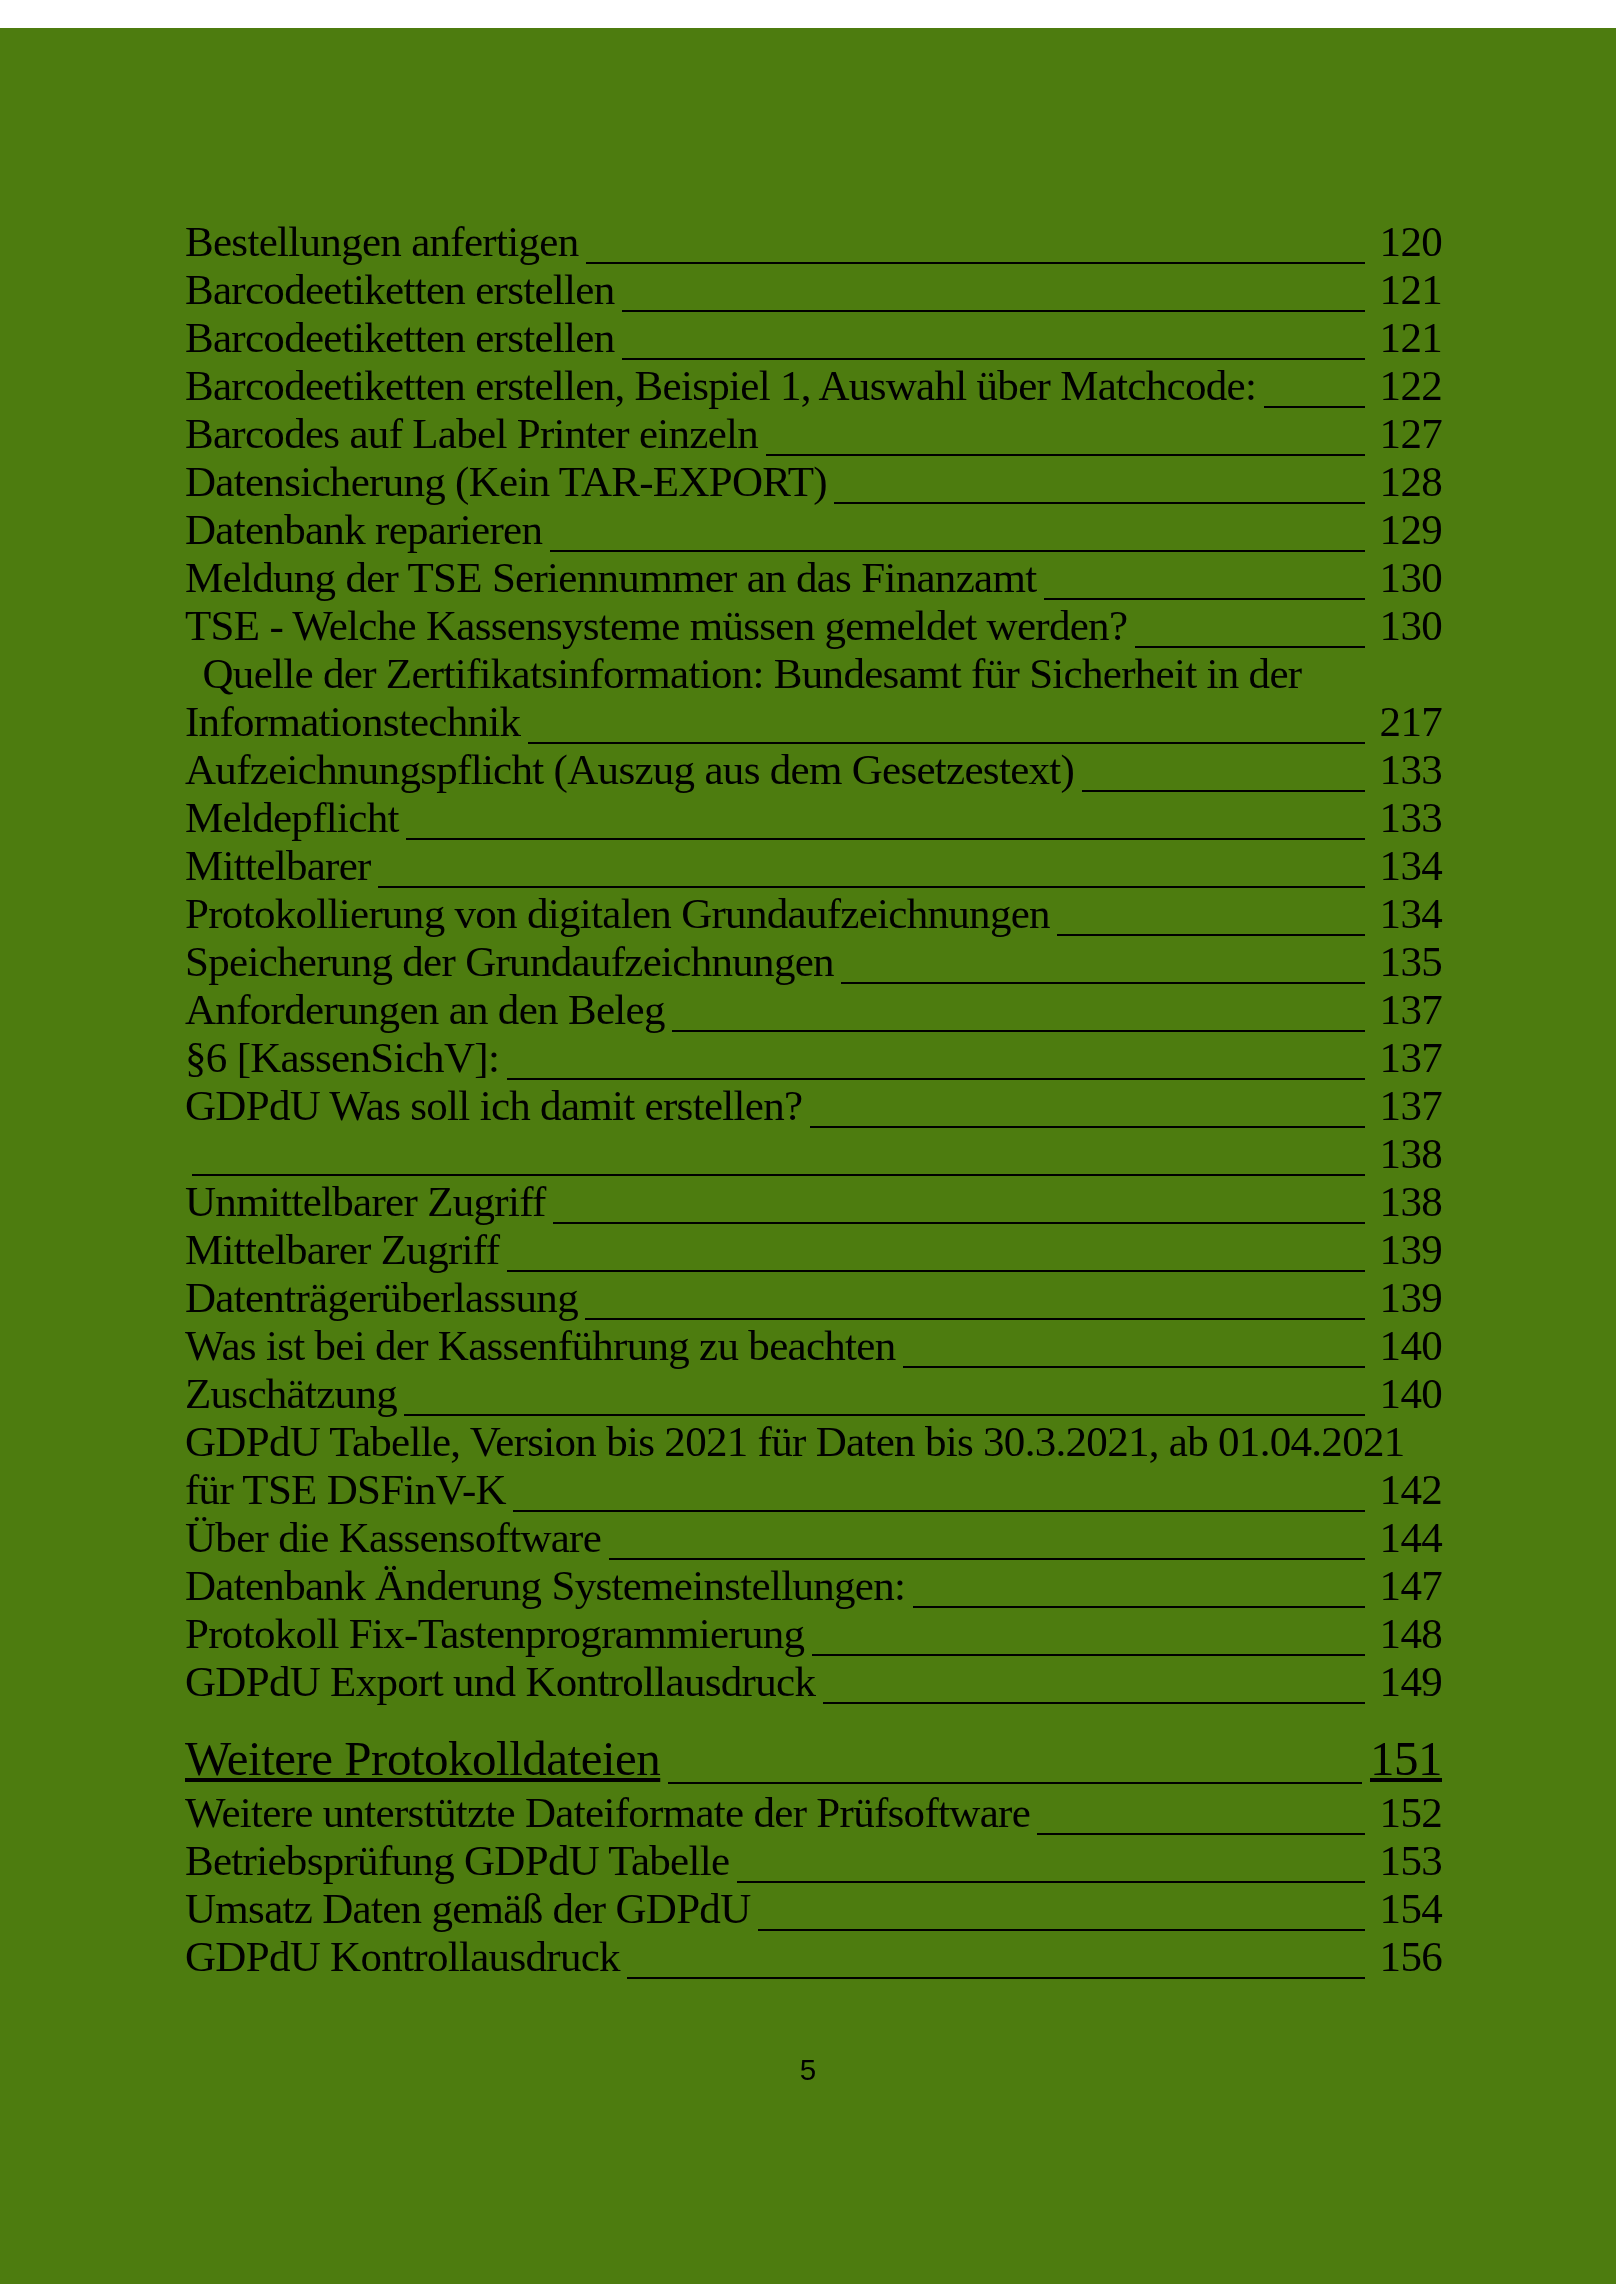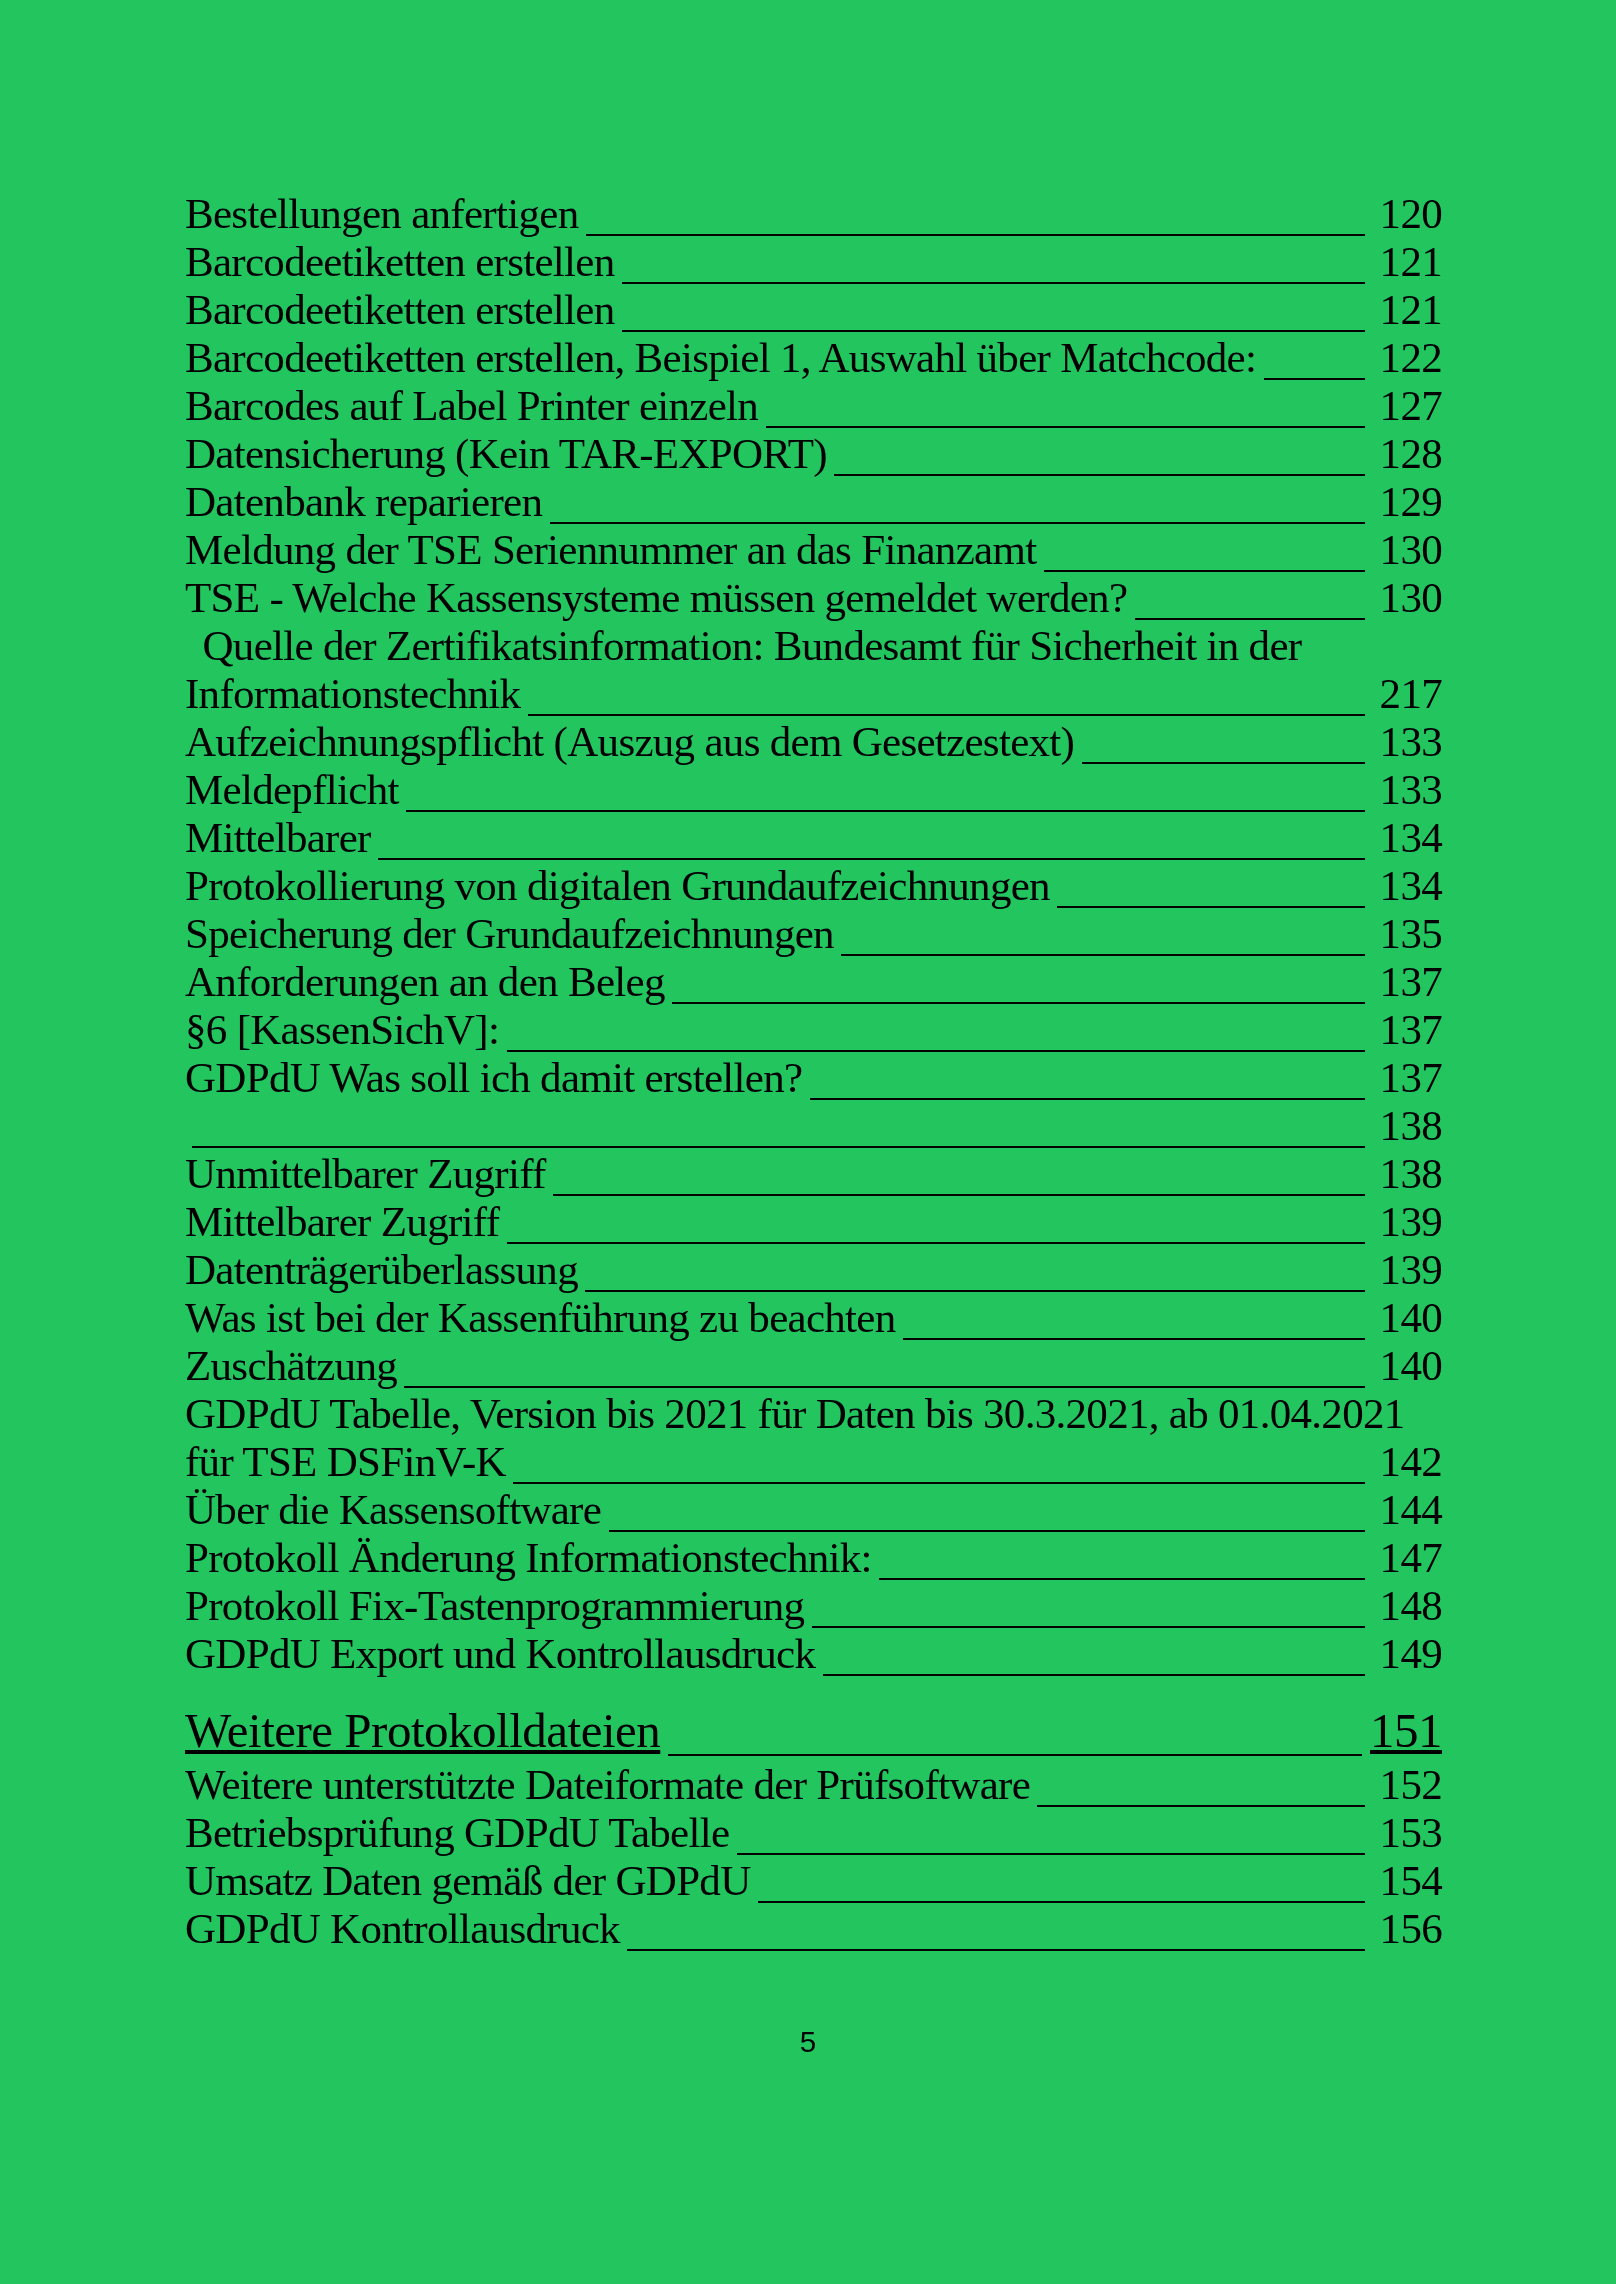--- a/index.html
+++ b/index.html
@@ -11,21 +11,22 @@
     width: 1616px;
     height: 2284px;
     position: relative;
     font-family: "Liberation Serif", serif;
     color: #000000;
     overflow: hidden;
   }
   .page {
     position: absolute;
     inset: 0;
-    background: #22c55e;
+    background: #4d7c0f;
+    margin-top: 28px;
   }
   .toc {
     position: absolute;
     left: 185px;
     top: 190px;
     width: 1257px;
   }
   .row {
     display: flex;
     align-items: baseline;
@@ -216,21 +217,21 @@
     <span class="label">für TSE DSFinV-K</span>
     <span class="leader"></span>
     <span class="num">142</span>
   </div>
       <div class="row">
     <span class="label">Über die Kassensoftware</span>
     <span class="leader"></span>
     <span class="num">144</span>
   </div>
       <div class="row">
-    <span class="label">Protokoll Änderung Informationstechnik:</span>
+    <span class="label">Datenbank Änderung Systemeinstellungen:</span>
     <span class="leader"></span>
     <span class="num">147</span>
   </div>
       <div class="row">
     <span class="label">Protokoll Fix-Tastenprogrammierung</span>
     <span class="leader"></span>
     <span class="num">148</span>
   </div>
       <div class="row">
     <span class="label">GDPdU Export und Kontrollausdruck</span>

